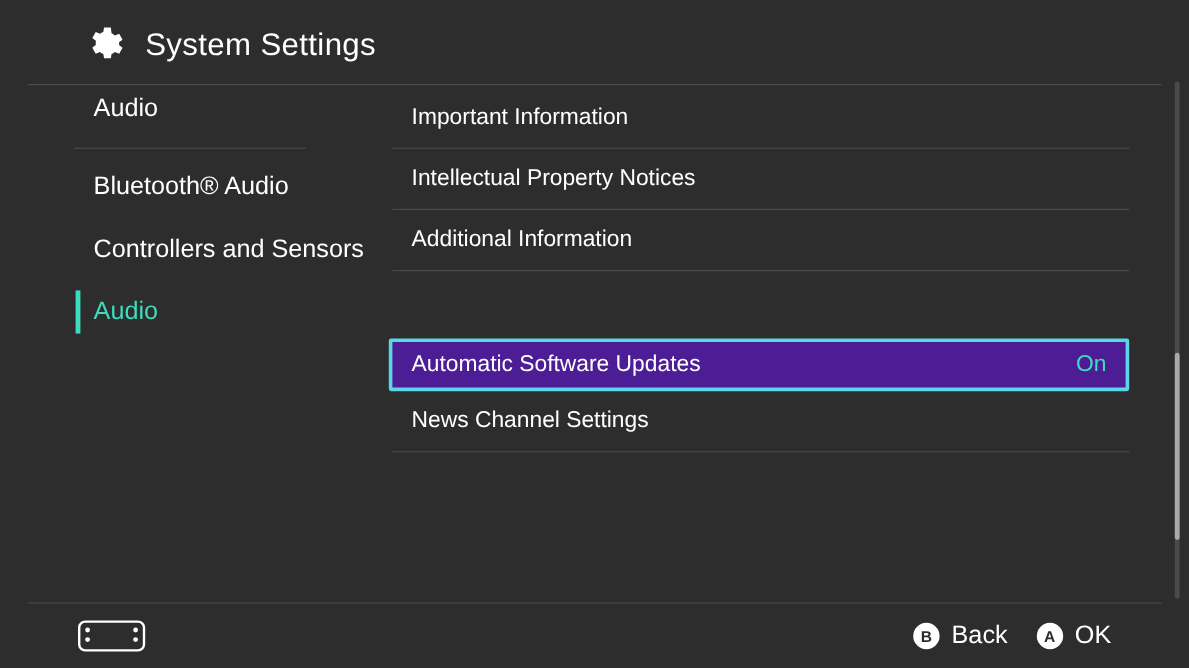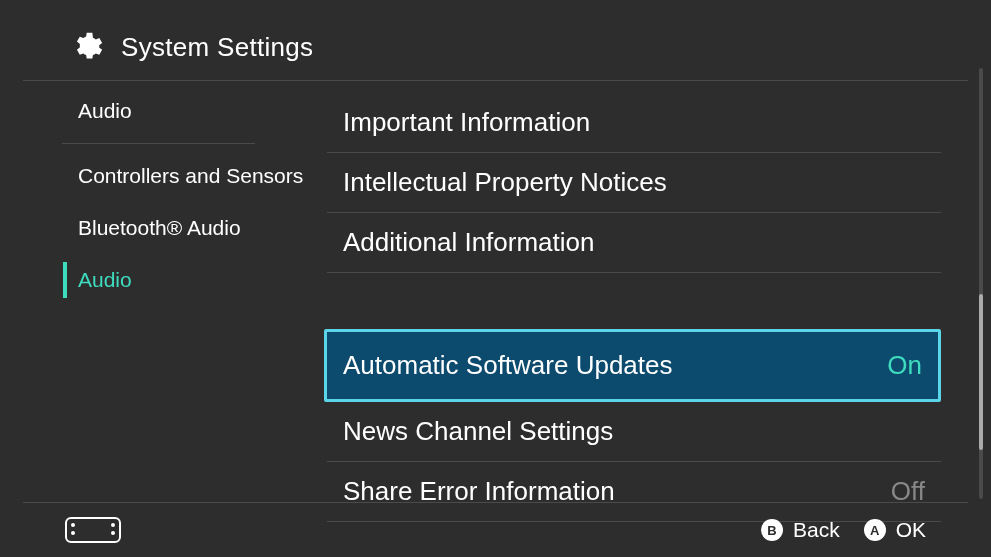--- a/index.html
+++ b/index.html
@@ -1,31 +1,31 @@
 <!DOCTYPE html>
 <html><head>
   <meta charset="utf-8">
   <style>
     * { margin: 0; padding: 0; box-sizing: border-box; font-family: -apple-system, BlinkMacSystemFont, "Segoe UI", Arial, sans-serif; }
     body { background: #2d2d2d; color: #fff; width: 991px; height: 557px; overflow: hidden; position: relative; }
-    .header { display: flex; align-items: center; padding: 18px 0 16px 46px; border-bottom: 1px solid #4a4a4a; margin: 12px 23px; }
+    .header { display: flex; align-items: center; padding: 18px 0 16px 46px; border-bottom: 1px solid #4a4a4a; margin: 2px 23px; }
     .header .gear-icon { width: 34px; height: 34px; margin-right: 18px; display: flex; align-items: center; justify-content: center; }
     .header .title { font-size: 26px; font-weight: 400; color: #fff; letter-spacing: 0.3px; }
     .main { display: flex; height: 430px; }
     .sidebar { width: 317px; padding-top: 0; overflow: hidden; position: relative; }
     .sidebar-item { padding: 14px 0 14px 78px; font-size: 21px; color: #fff; position: relative; cursor: pointer; font-weight: 400; }
     .sidebar-item.active { color: #3edcbe; }
     .sidebar-item.active::before { content: ""; position: absolute; left: 63px; top: 8px; bottom: 8px; width: 4px; background: #3edcbe; }
     .sidebar-divider { height: 1px; background: #4a4a4a; margin: 6px 62px 6px 62px; }
     .content { flex: 1; padding: 0 50px 0 0; overflow-y: auto; position: relative; }
-    .option-row { display: flex; justify-content: space-between; align-items: center; padding: 14px 16px; border-bottom: 1px solid #4a4a4a; font-size: 26px; color: #fff; cursor: pointer; }
+    .option-row { display: flex; justify-content: space-between; align-items: center; padding: 14px 16px; border-bottom: 1px solid #4a4a4a; font-size: 19px; color: #fff; cursor: pointer; }
     .option-row .label { font-weight: 400; }
     .option-row .value { color: #888; margin-left: 36px; }
     .option-row .value.on { color: #3edcbe; }
-    .option-row.selected { border: 3px solid #5bd6e8; border-radius: 2px; margin: 14px 0 0 -3px; background: #0c4a6e; padding: 18px 16px; border-bottom: 3px solid #5bd6e8; }
+    .option-row.selected { border: 3px solid #5bd6e8; border-radius: 2px; margin: 14px 0 0 -3px; background: #4c1d95; padding: 8px 16px; border-bottom: 3px solid #5bd6e8; }
     .option-group-gap { height: 42px; }
     .scrollbar-track { position: absolute; right: 8px; top: 68px; bottom: 58px; width: 4px; background: #4a4a4a; border-radius: 2px; }
     .scrollbar-thumb { position: absolute; right: 8px; width: 4px; background: #aaaaaa; top: 294px; height: 156px; border-radius: 2px; }
     .footer { position: absolute; bottom: 0; left: 0; right: 0; padding: 14px 42px 14px 42px; display: flex; justify-content: space-between; align-items: center; border-top: 1px solid #4a4a4a; margin: 0 23px; }
     .footer-left { display: flex; align-items: center; }
     .controller-icon { width: 56px; height: 26px; border: 2px solid #fff; border-radius: 6px; position: relative; }
     .controller-icon::before, .controller-icon::after { content: ""; position: absolute; width: 4px; height: 4px; border-radius: 50%; background: #fff; top: 4px; }
     .controller-icon::before { left: 4px; box-shadow: 0 8px 0 #fff; }
     .controller-icon::after { right: 4px; box-shadow: 0 8px 0 #fff; }
     .footer-right { display: flex; align-items: center; gap: 24px; }
@@ -44,22 +44,22 @@
         <path d="M12 8a4 4 0 100 8 4 4 0 000-8zm9.4 4a7.5 7.5 0 00-.1-1.2l2.1-1.6-2-3.5-2.5 1a7.5 7.5 0 00-2-1.2L16.5 2h-4l-.4 2.5a7.5 7.5 0 00-2 1.2l-2.5-1-2 3.5 2.1 1.6a7.5 7.5 0 000 2.4L5.6 14l2 3.5 2.5-1a7.5 7.5 0 002 1.2l.4 2.5h4l.4-2.5a7.5 7.5 0 002-1.2l2.5 1 2-3.5-2.1-1.6c.1-.4.1-.8.1-1.2z"></path>
       </svg>
   </span>
   <span class="title">System Settings</span>
 </div>
 
 <div class="main">
   <div class="sidebar">
     <div class="sidebar-item partial"><span>Audio</span></div>
     <div class="sidebar-divider"></div>
+    <div class="sidebar-item"><span>Bluetooth® Audio</span></div>
     <div class="sidebar-item"><span>Controllers and Sensors</span></div>
-    <div class="sidebar-item"><span>Bluetooth® Audio</span></div>
     <div class="sidebar-item active"><span>Audio</span></div>
   </div>
 
   <div class="content">
     <div class="content-inner">
       <div class="option-row">
         <span class="label">Important Information</span>
       </div>
       <div class="option-row">
         <span class="label">Intellectual Property Notices</span>
@@ -69,24 +69,20 @@
       </div>
 
       <div class="option-group-gap"></div>
 
       <div class="option-row selected">
         <span class="label">Automatic Software Updates</span>
         <span class="value on">On</span>
       </div>
       <div class="option-row">
         <span class="label">News Channel Settings</span>
-      </div>
-      <div class="option-row">
-        <span class="label">Share Error Information</span>
-        <span class="value">Off</span>
       </div>
     </div>
   </div>
 </div>
 
 <div class="scrollbar-track"></div>
 <div class="scrollbar-thumb"></div>
 
 <div class="footer">
   <div class="footer-left">

